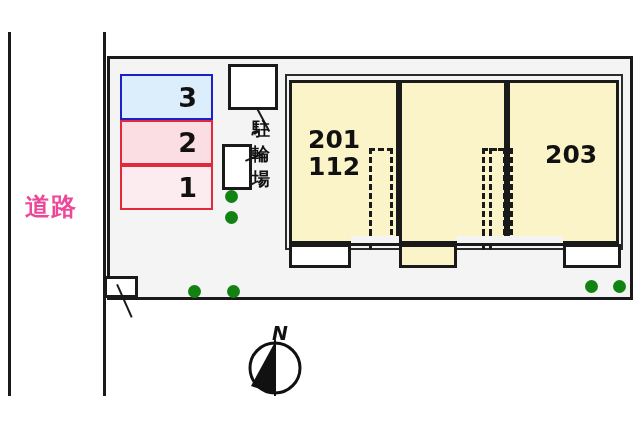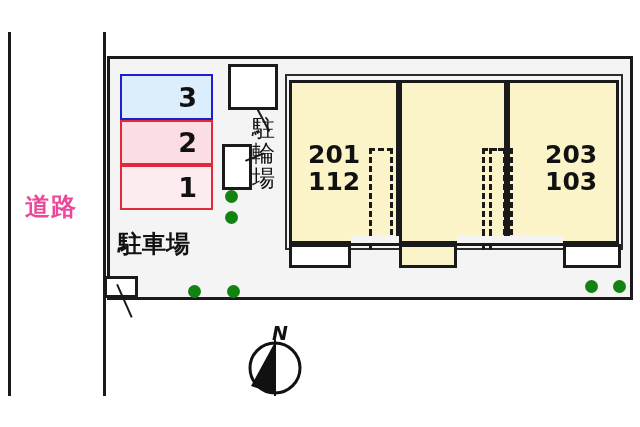--- a/index.html
+++ b/index.html
@@ -93,22 +93,22 @@
     border: 3px solid #1a1a1a;
     box-sizing: border-box;
   }
   .bike-box-top { left: 228px; top: 64px; width: 50px; height: 46px; }
   .bike-box-bottom { left: 222px; top: 144px; width: 30px; height: 46px; }
   .bike-label {
     position: absolute;
     left: 252px;
     top: 116px;
     width: 26px;
-    font-size: 23px;
-    font-weight: 400;
+    font-size: 18px;
+    font-weight: 700;
     line-height: 25px;
     color: #111111;
   }
   .leader {
     position: absolute;
     background: #1a1a1a;
     transform-origin: 0 0;
     height: 2px;
   }
 
@@ -137,21 +137,21 @@
 
   .unit-nums {
     position: absolute;
     font-size: 25px;
     font-weight: 700;
     line-height: 27px;
     color: #111111;
     text-align: left;
     white-space: nowrap;
   }
-  .nums-a { left: 308px; top: 141px; }
+  .nums-a { left: 308px; top: 126px; }
   .nums-b { left: 409px; top: 141px; }
   .nums-c { left: 545px; top: 141px; }
 
   
   .stair {
     position: absolute;
     border-left: 3px dashed #1a1a1a;
     border-top: 3px dashed #1a1a1a;
     border-right: 3px dashed #1a1a1a;
     box-sizing: border-box;
@@ -248,41 +248,39 @@
 
   <div class="stall stall-3">
     <span>3</span>
   </div>
   <div class="stall stall-2">
     <span>2</span>
   </div>
   <div class="stall stall-1">
     <span>1</span>
   </div>
-  <div class="parking-label">駐車場</div>
 
   <div class="bike-box bike-box-top"></div>
   <div class="bike-box bike-box-bottom"></div>
   <div class="leader" style="left:258px; top:108px; width:26px; transform: rotate(62deg);"></div>
   <div class="leader" style="left:245px; top:160px; width:20px; transform: rotate(-22deg);"></div>
   <div class="bike-label">駐輪場</div>
 
   <div class="building-outer"></div>
 
   <div class="unit unit-a"></div>
   <div class="unit unit-b"></div>
   <div class="unit unit-c"></div>
 
   <div class="unit-nums nums-a">
     <div>201</div>
     <div>112</div>
   </div>
   <div class="unit-nums nums-c">
     <div>203</div>
-    <div>103</div>
   </div>
 
   <div class="stair stair-a"></div>
   <div class="stair-tail" style="left:369px;"></div>
   <div class="stair stair-b"></div>
   <div class="stair-tail" style="left:482px;"></div>
   <div class="stair" style="left:489px;"></div>
   <div class="stair-tail" style="left:489px;"></div>
 
   <div class="notch" style="left:351px; top:236px; width:48px; height:10px;"></div>

